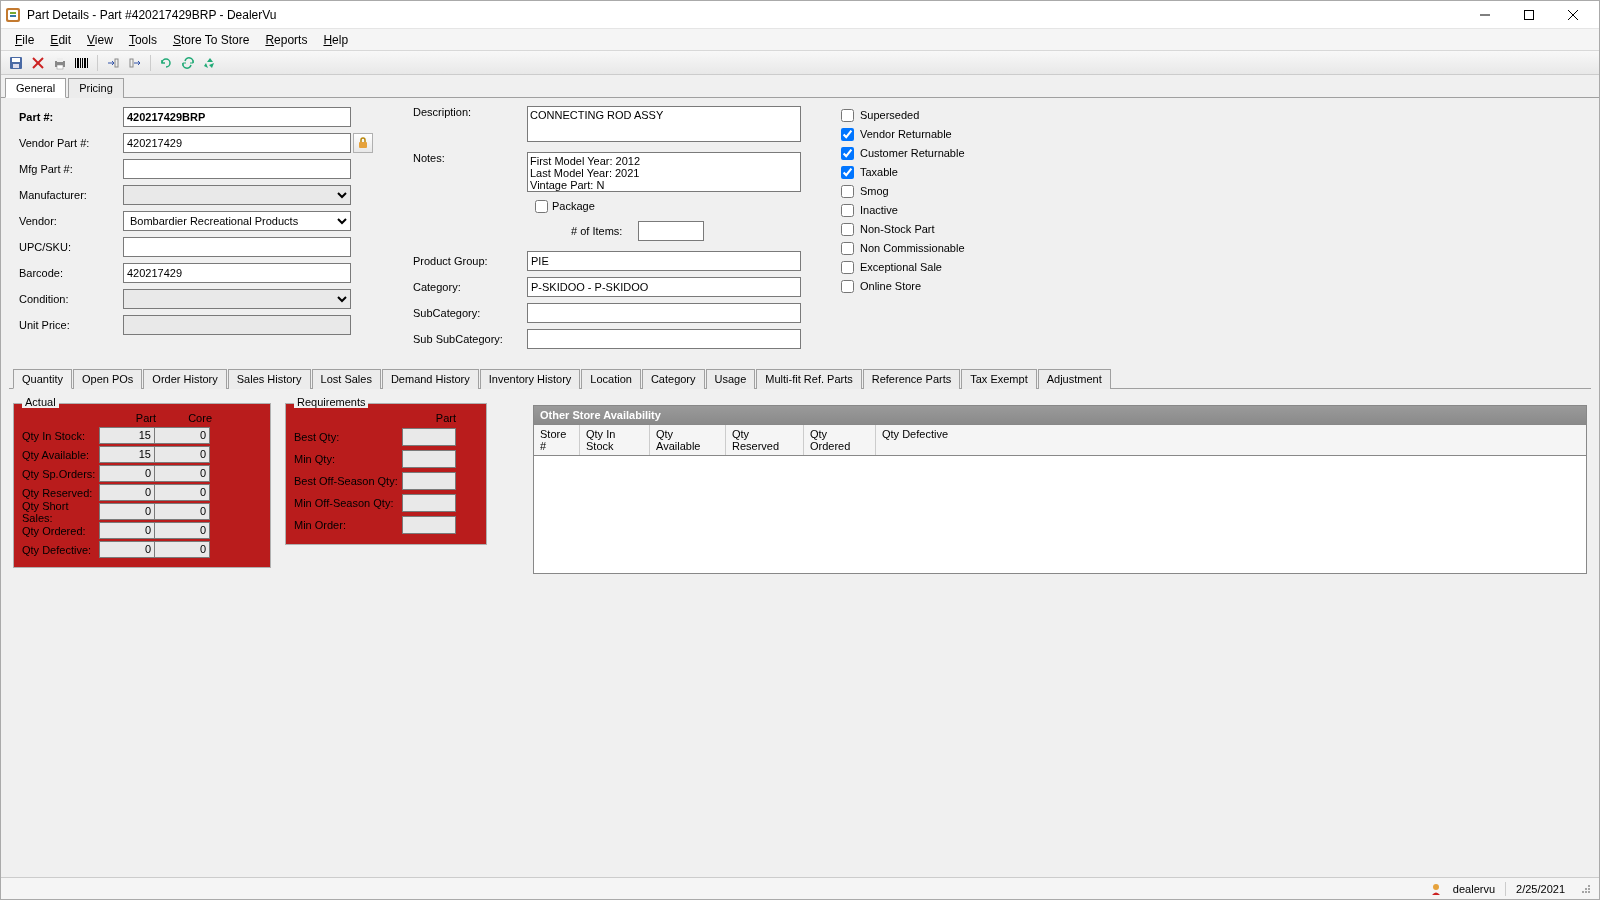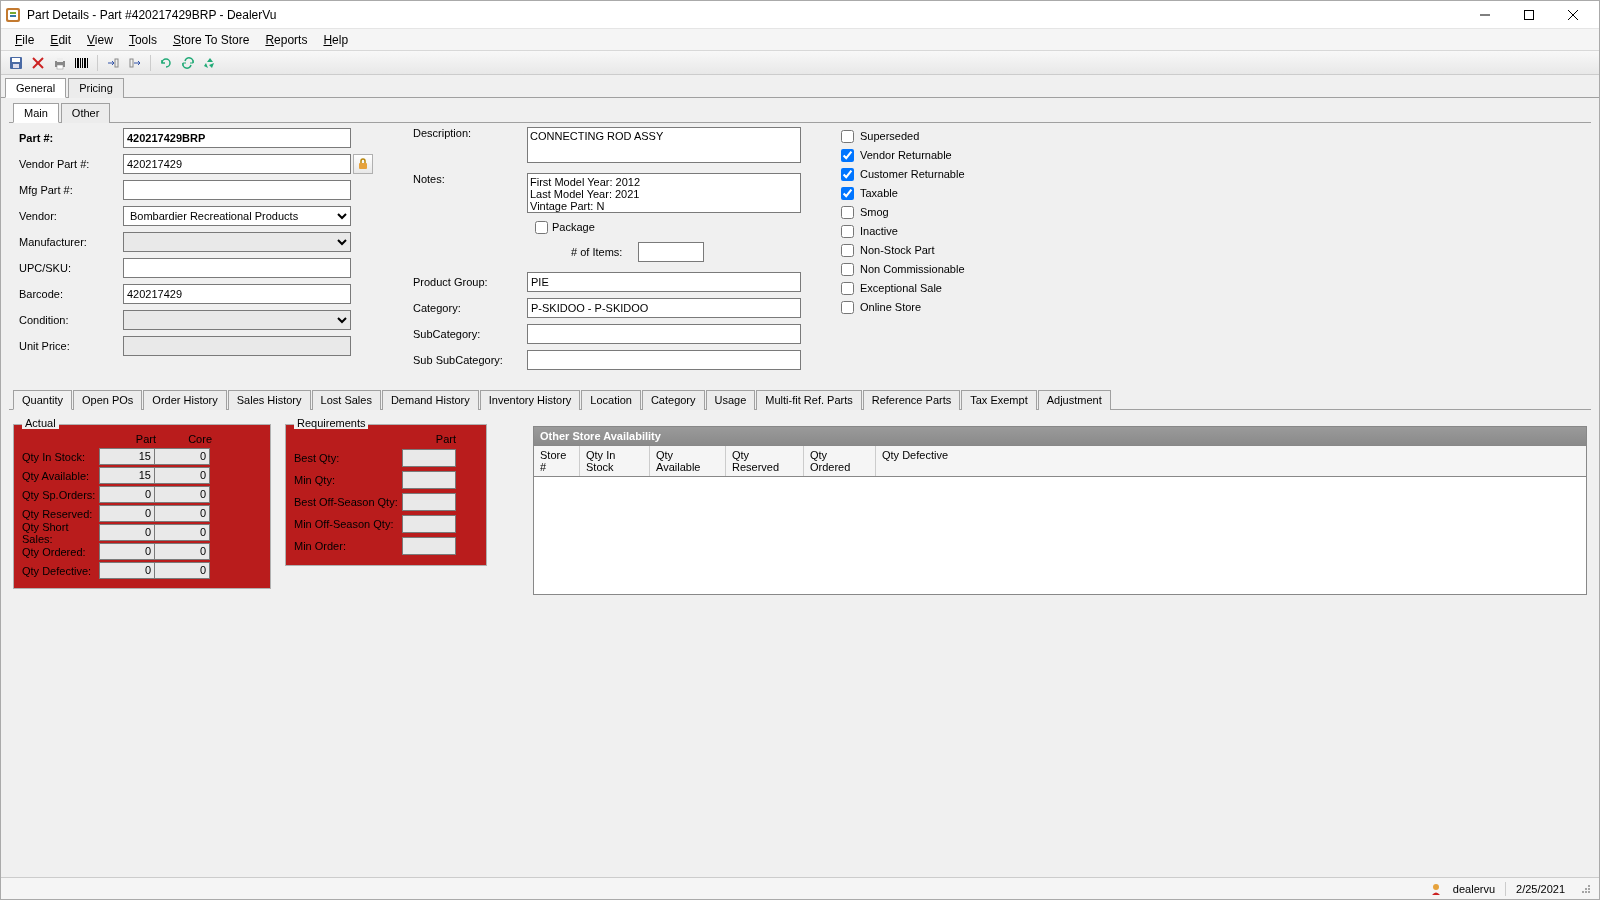--- a/index.html
+++ b/index.html
@@ -177,24 +177,20 @@
       </div>
   </div>
 
   <div class="tabs">
     <div class="tab active">General</div>
     <div class="tab">Pricing</div>
   </div>
 
   <div class="content">
 
-    <div class="inner-tabs">
-      <div class="tab active">Main</div>
-      <div class="tab">Other</div>
-    </div>
 
     <div class="form-area">
 
       <div class="col">
         <div class="row">
             <span class="lbl bold">Part #:</span>
             <input class="inp bold" value="420217429BRP" style="">
           </div>
         <div class="row">
             <span class="lbl">Vendor Part #:</span>
@@ -204,26 +200,26 @@
                 <rect x="2" y="5" width="8" height="6" fill="#e6a23c" rx="1"></rect>
                 <path d="M4 5 V3 A2 2 0 0 1 8 3 V5" fill="none" stroke="#b8860b" stroke-width="1.5"></path>
               </svg>
             </div>
           </div>
         <div class="row">
             <span class="lbl">Mfg Part #:</span>
             <input class="inp" value="" style="">
           </div>
         <div class="row">
+            <span class="lbl">Manufacturer:</span>
+            <select class="sel readonly"><option></option></select>
+          </div>
+        <div class="row">
             <span class="lbl">Vendor:</span>
             <select class="sel"><option>Bombardier Recreational Products</option></select>
-          </div>
-        <div class="row">
-            <span class="lbl">Manufacturer:</span>
-            <select class="sel readonly"><option></option></select>
           </div>
         <div class="row">
             <span class="lbl">UPC/SKU:</span>
             <input class="inp" value="" style="">
           </div>
         <div class="row">
             <span class="lbl">Barcode:</span>
             <input class="inp" value="420217429" style="">
           </div>
         <div class="row">

